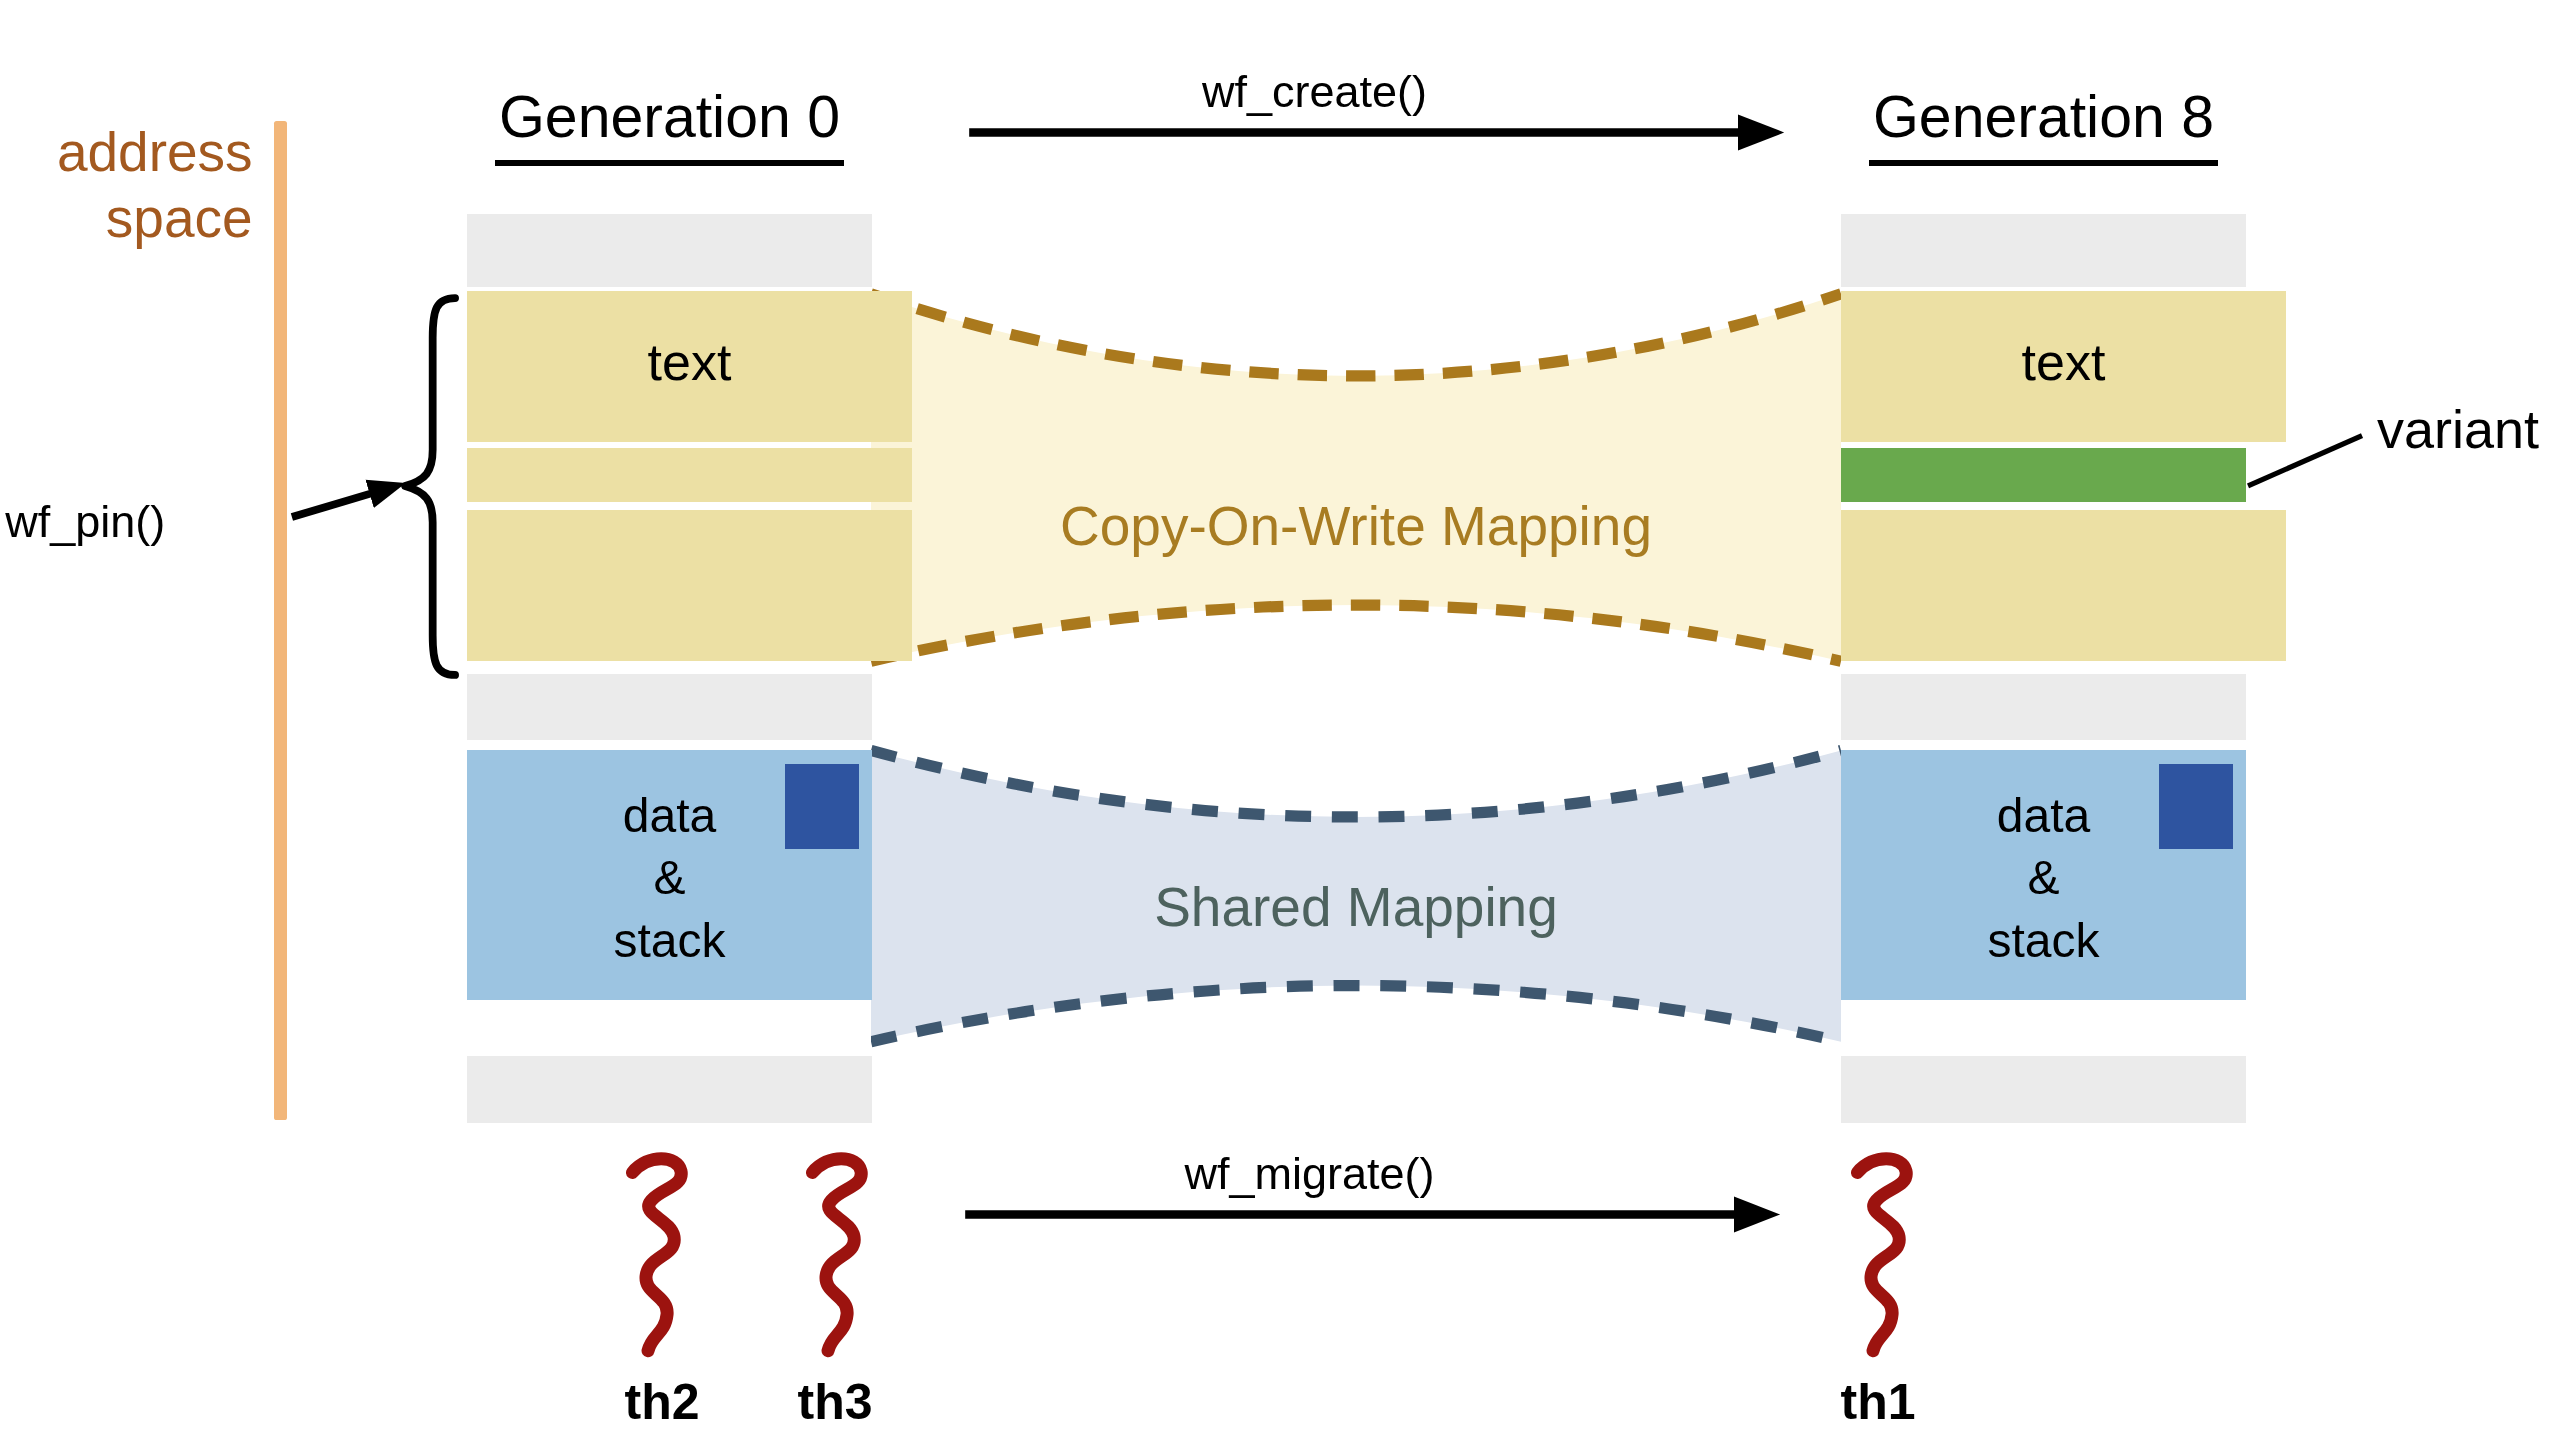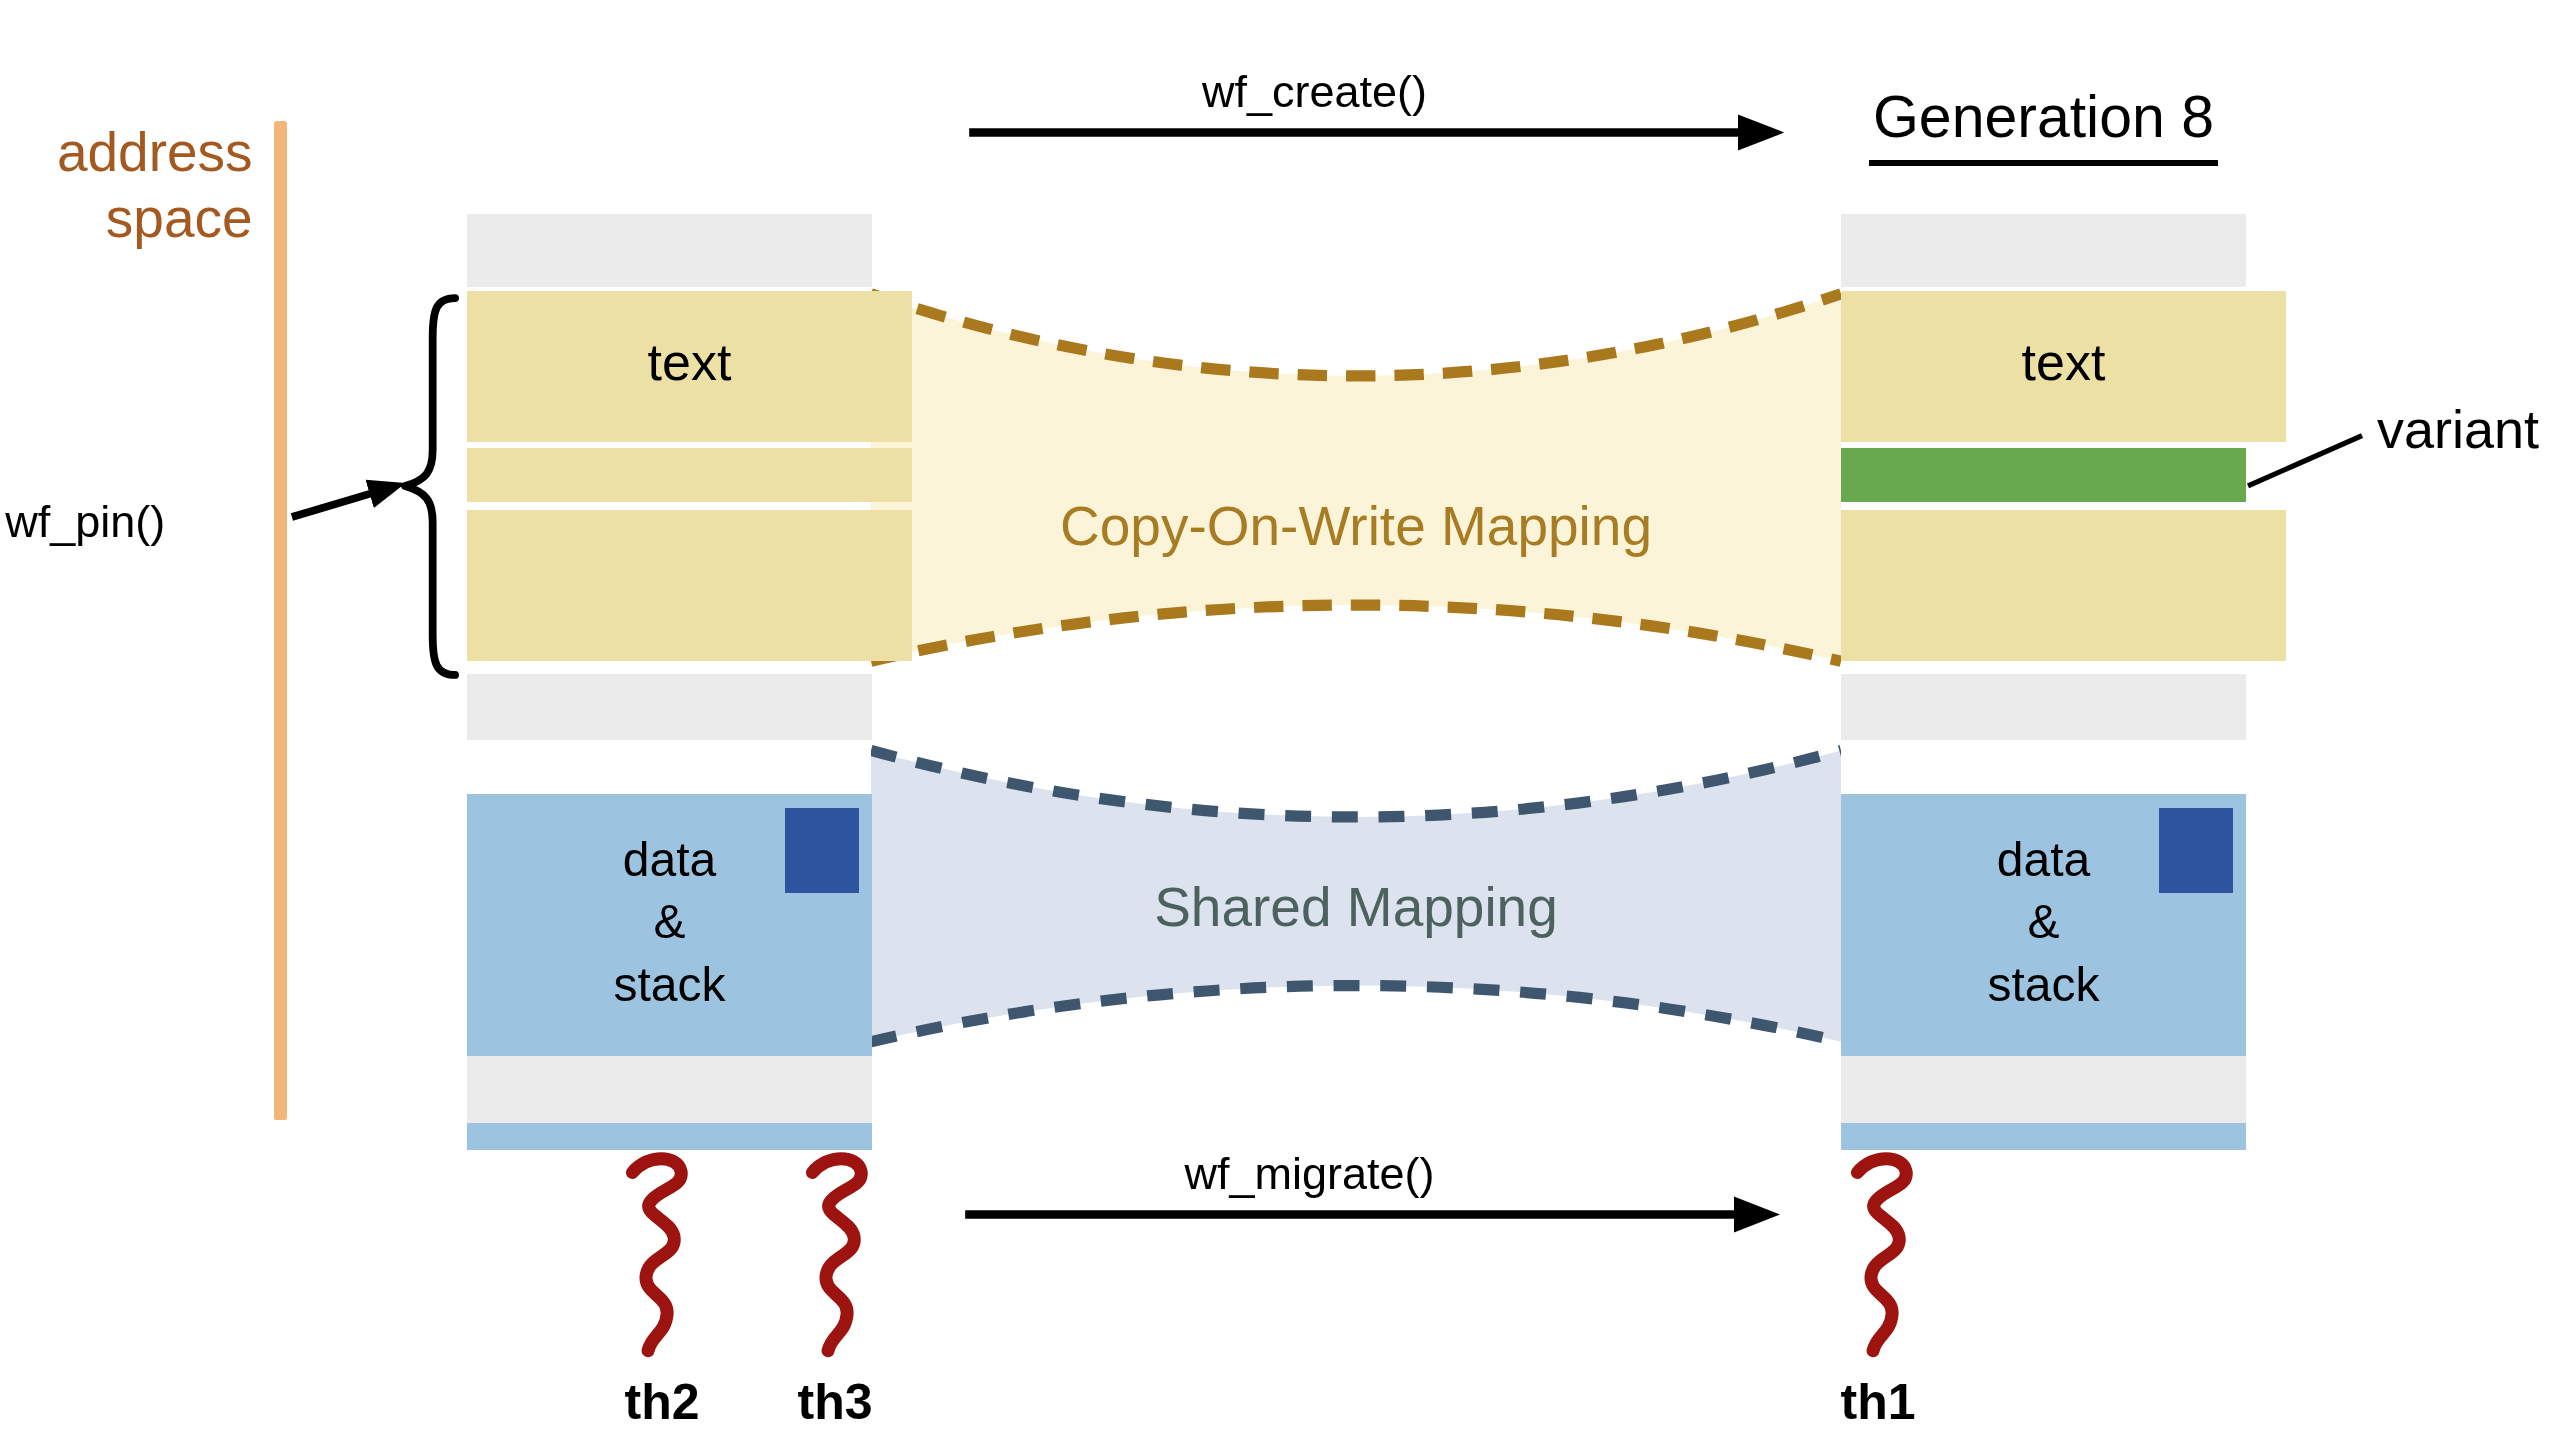--- a/index.html
+++ b/index.html
@@ -35,21 +35,21 @@
   .block { position: absolute; left: 0; width: 405px; }
   .b-gray   { background: var(--c-block_gray); }
   .b-yellow { background: var(--c-block_yellow); padding-left: 40px; }
   .b-green  { background: var(--c-block_green); }
   .b-blue   { background: var(--c-block_blue); }
   .row-gray1  { top: 214px;  height: 73px;  }
   .row-text   { top: 291px;  height: 151px; }
   .row-strip  { top: 448px;  height: 54px;  }
   .row-block2 { top: 510px;  height: 151px; }
   .row-gray2  { top: 674px;  height: 66px;  }
-  .row-blue   { top: 794px;  height: 356px; }
+  .row-blue   { top: 750px;  height: 250px; }
   .row-gray3  { top: 1056px; height: 67px;  }
 
   .block-label {
     position: absolute; left: 0; width: 100%;
     font-size: 52px; text-align: center; color: #000;
   }
   .text-label { top: 41px; }
   .datastack-label { top: 35px; font-size: 48px; line-height: 1.3; }
   .navy-square {
     position: absolute; right: 13px; top: 14px;
@@ -164,20 +164,23 @@
       <div class="block-label datastack-label">
         <div>data</div>
         <div>&amp;</div>
         <div>stack</div>
       </div>
       <div class="navy-square"></div>
     </div>
     <div class="block b-gray row-gray3"></div>
   </div>
 
+  <div class="abs gen-title title-gen0">
+    <span class="u">Generation 0</span>
+  </div>
   <div class="abs gen-title title-gen1">
     <span class="u">Generation 8</span>
   </div>
 
   <div class="abs fn-label wf-create-label">wf_create()</div>
   <svg class="abs" style="left:964px; top:102px;" width="847" height="61" viewBox="0 0 980 70">
     <defs>
       <marker id="ah-create" viewBox="0 0 6 6" refX="0.5" refY="3" markerWidth="6" markerHeight="6" orient="auto">
         <path class="arrowhead" d="M0,0.9 L5.4,3 L0,5.1 Z"></path>
       </marker>

